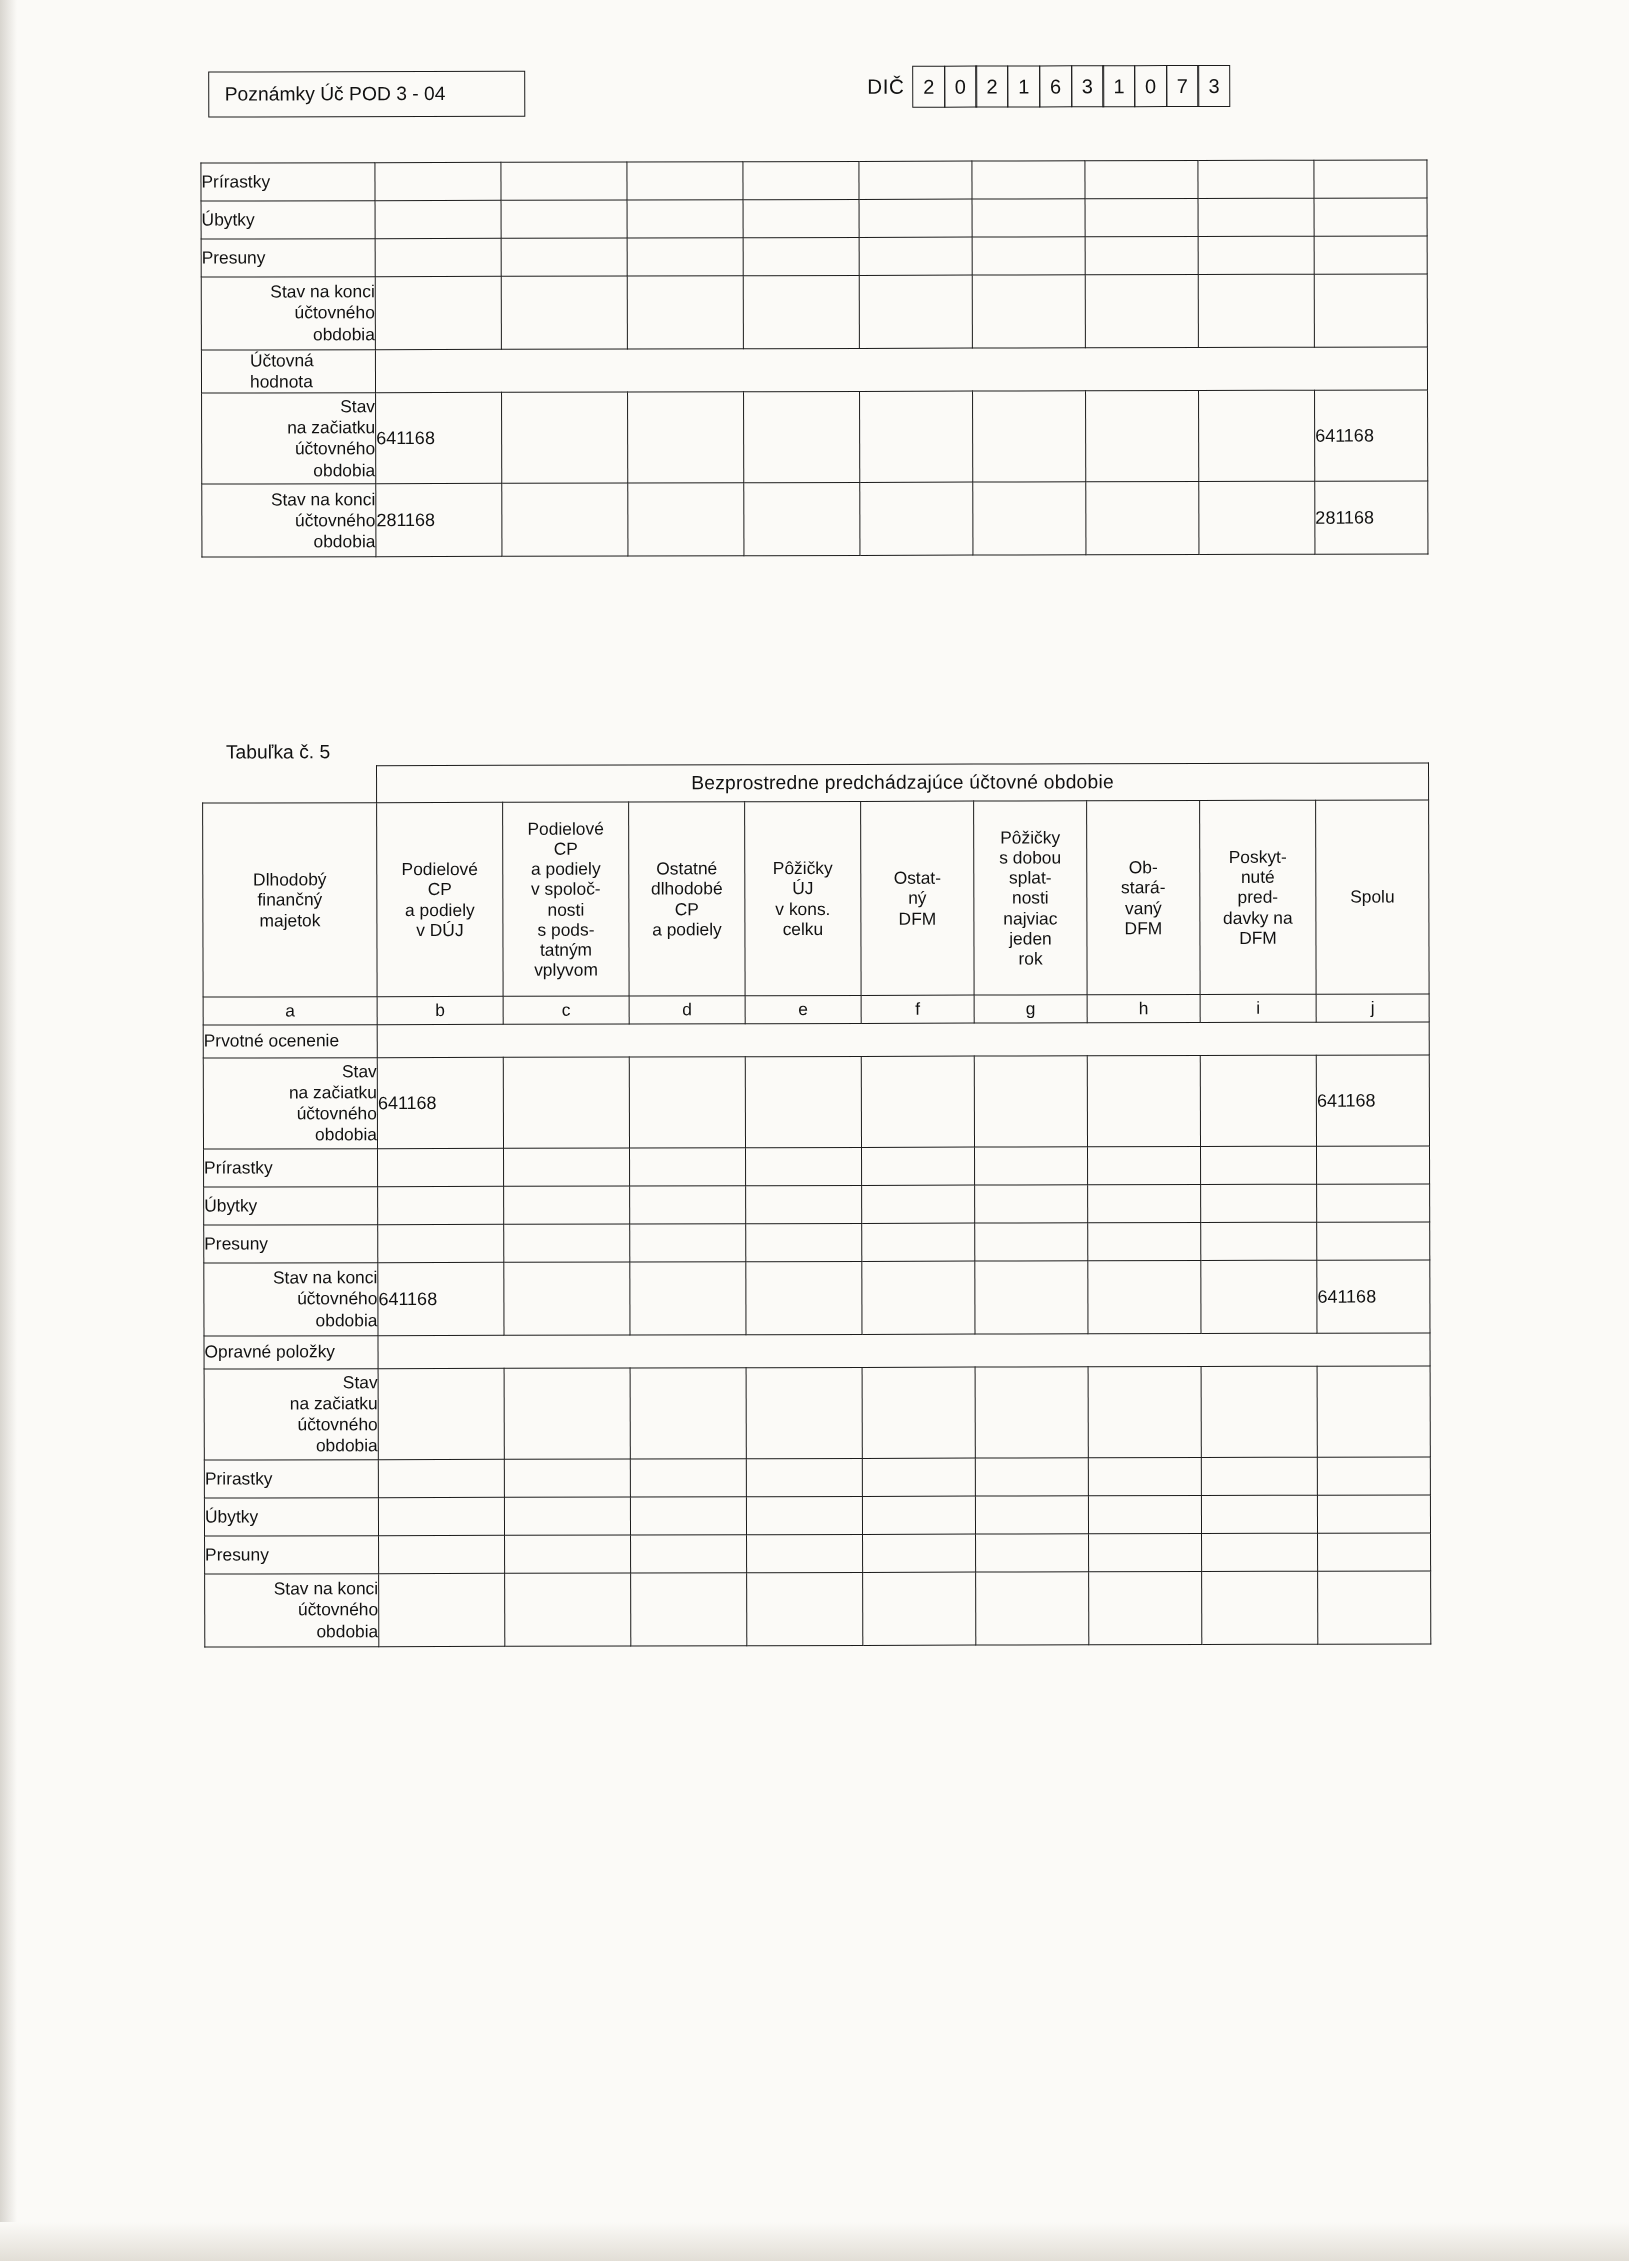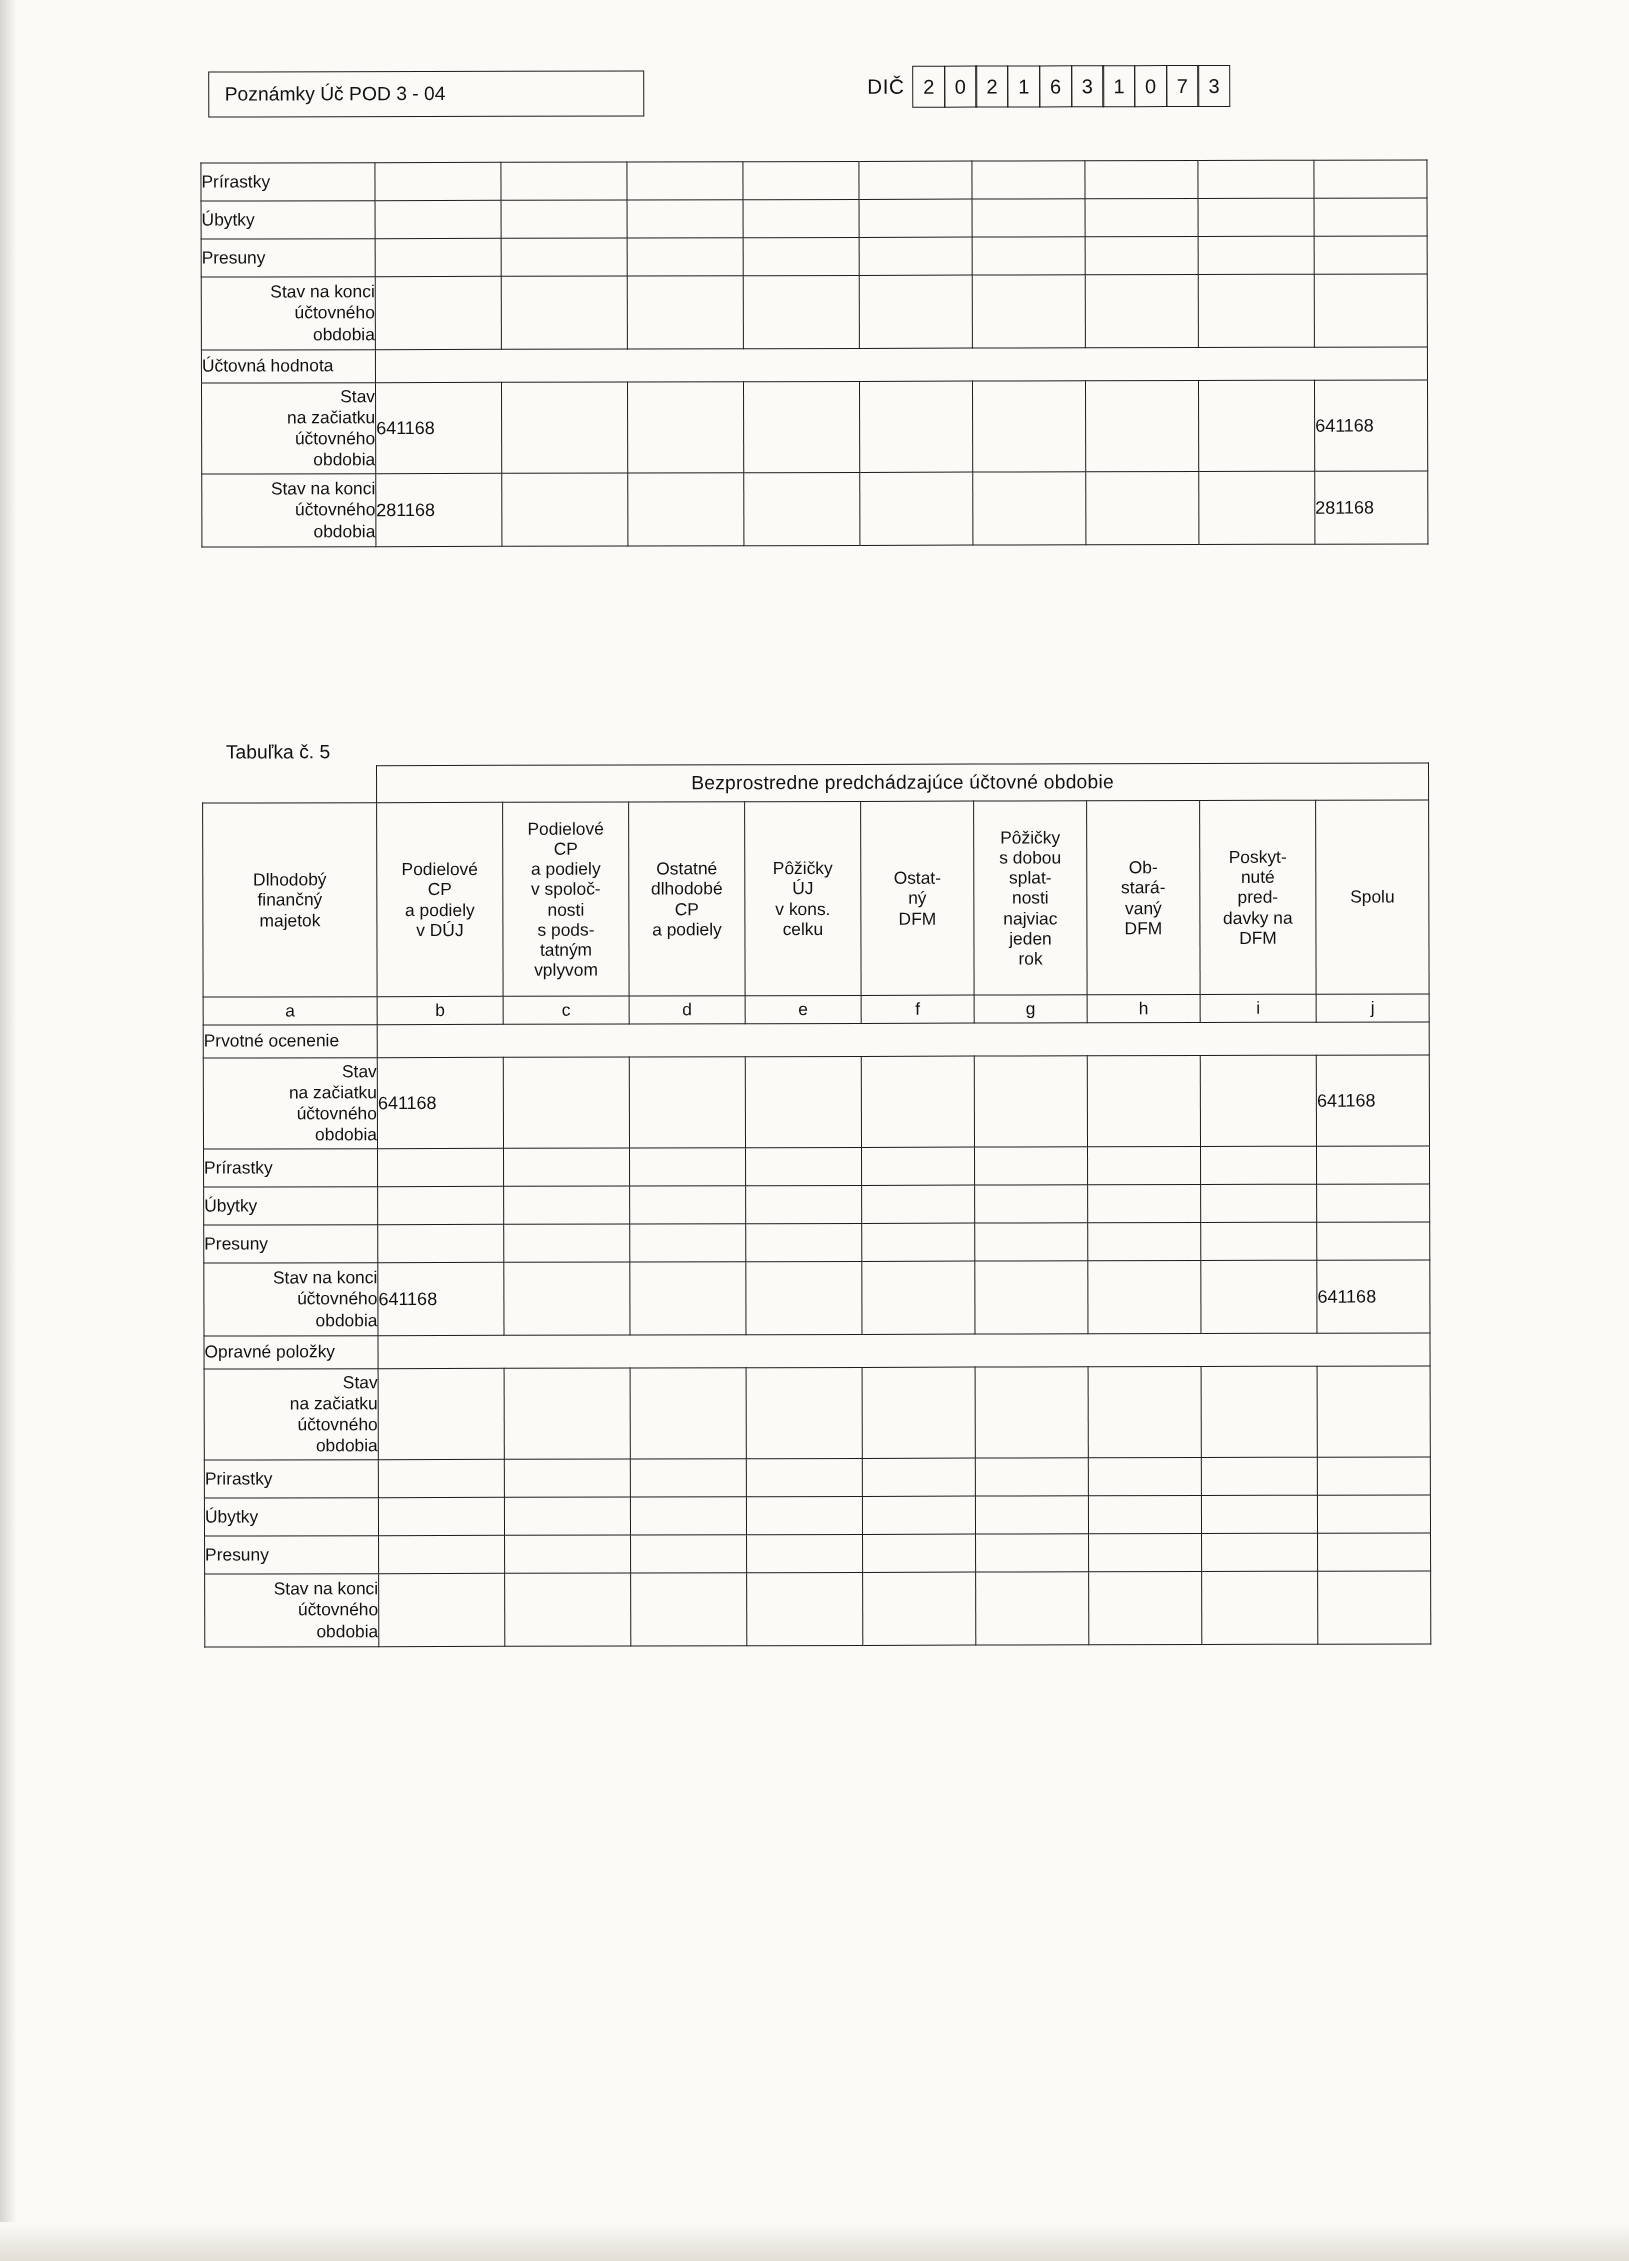--- a/index.html
+++ b/index.html
@@ -29,21 +29,21 @@
   }
   .scan-edge-bottom {
     position: absolute; left: 0; bottom: 0; width: 1630px; height: 39px;
     background: linear-gradient(to top, #e2ded6, #fbfaf7);
   }
 
   
   .hdr-title-box {
     position: absolute;
     left: 208px; top: 70px;
-    width: 436px; height: 46px;
+    width: 317px; height: 46px;
     border: 1.3px solid #1c1c1c;
     display: flex; align-items: center;
     padding-left: 15.5px;
     box-sizing: border-box;
     font-size: 19.3px;
   }
   .dic-wrap {
     position: absolute;
     left: 867px; top: 66px;
     display: flex; align-items: center;
@@ -222,21 +222,21 @@
             <td class="num"></td>
             <td class="num"></td>
             <td class="num"></td>
             <td class="num"></td>
             <td class="num"></td>
             <td class="num"></td>
             <td class="num"></td>
             <td class="num-r"></td>
           </tr>
           <tr>
-            <td class="lbl" style="height: 32px;">Účtovná hodnota</td>
+            <td class="lbl" style="height: 32px; padding-left: 48px;">Účtovná hodnota</td>
             <td colspan="9"></td>
           </tr>
           <tr>
             <td class="lbl-b" style="height: 90px;">Stav<br>na začiatku<br>účtovného<br>obdobia</td>
             <td class="num">641168</td>
             <td class="num"></td>
             <td class="num"></td>
             <td class="num"></td>
             <td class="num"></td>
             <td class="num"></td>

